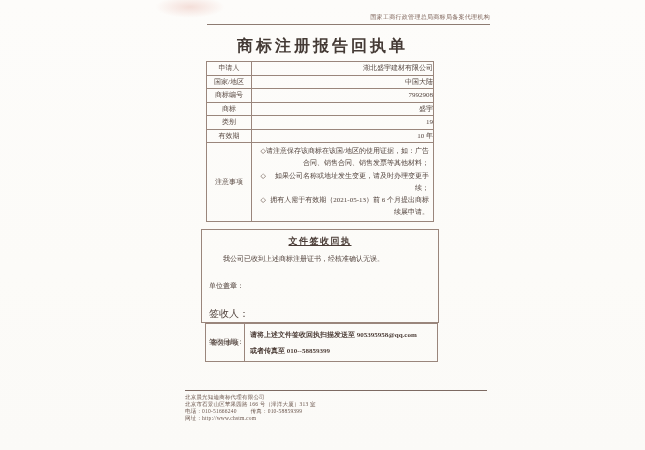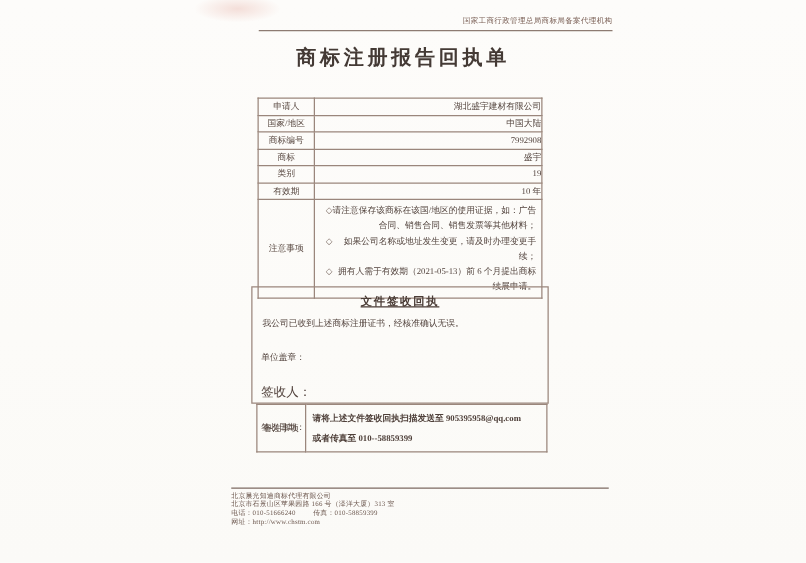--- a/index.html
+++ b/index.html
@@ -23,40 +23,40 @@
     border-bottom:1px solid #8d7b72;padding-bottom:2px;
   }
   
   .doc-title{
     position:absolute;left:0;top:36px;width:645px;margin:0;
     text-align:center;font-size:16px;font-weight:600;letter-spacing:3px;color:#443a35;
   }
   
   table{border-collapse:collapse;table-layout:fixed;}
   .info-table{
-    position:absolute;left:206px;top:78px;width:228px;
+    position:absolute;left:206px;top:61px;width:228px;
     font-size:7px;color:#53443e;padding-left:26px;
   }
   .info-table td{border:1px solid #9a867c;height:12.5px;padding:0;vertical-align:middle;}
   .info-table td.lbl{width:44px;text-align:center;color:#5a4a43;}
   .info-table td.val{padding-left:5px;text-align:right;}
   .info-table td.notes-cell{height:63px;padding:2px 4px 2px 5px;vertical-align:middle;}
   .note{display:flex;line-height:12.3px;}
   .note .bullet{flex:0 0 9px;color:#6a574e;}
   .note .ntext{flex:1;}
   
   .receipt-box{
     position:absolute;left:201px;top:229px;width:236px;height:92px;
     border:1px solid #9a867c;background:transparent;
   }
   .receipt-title{
     margin-top:5px;text-align:center;font-size:9px;font-weight:700;
     letter-spacing:1.5px;color:#4a3c36;text-decoration:underline;
   }
-  .receipt-statement{margin:6px 0 0 8px;font-size:7px;color:#53443e;}
+  .receipt-statement{margin:6px 0 0 21px;font-size:7px;color:#53443e;}
   .receipt-stamp{margin:17px 0 0 7px;font-size:7px;color:#53443e;}
   .receipt-signer{margin:16px 0 16px 7px;font-size:10px;color:#53443e;}
   .receipt-signdate{margin:2px 0 18px 7px;font-size:7px;color:#53443e;}
   
   .remarks-table{
     position:absolute;left:205px;top:323px;width:233px;font-size:7px;color:#4f403a;
   }
   .remarks-table td{border:1px solid #9a867c;padding:0;vertical-align:middle;}
   .remarks-table td.lbl{width:38px;text-align:center;height:37px;}
   .remarks-table td.val{padding-left:5px;font-weight:600;}

